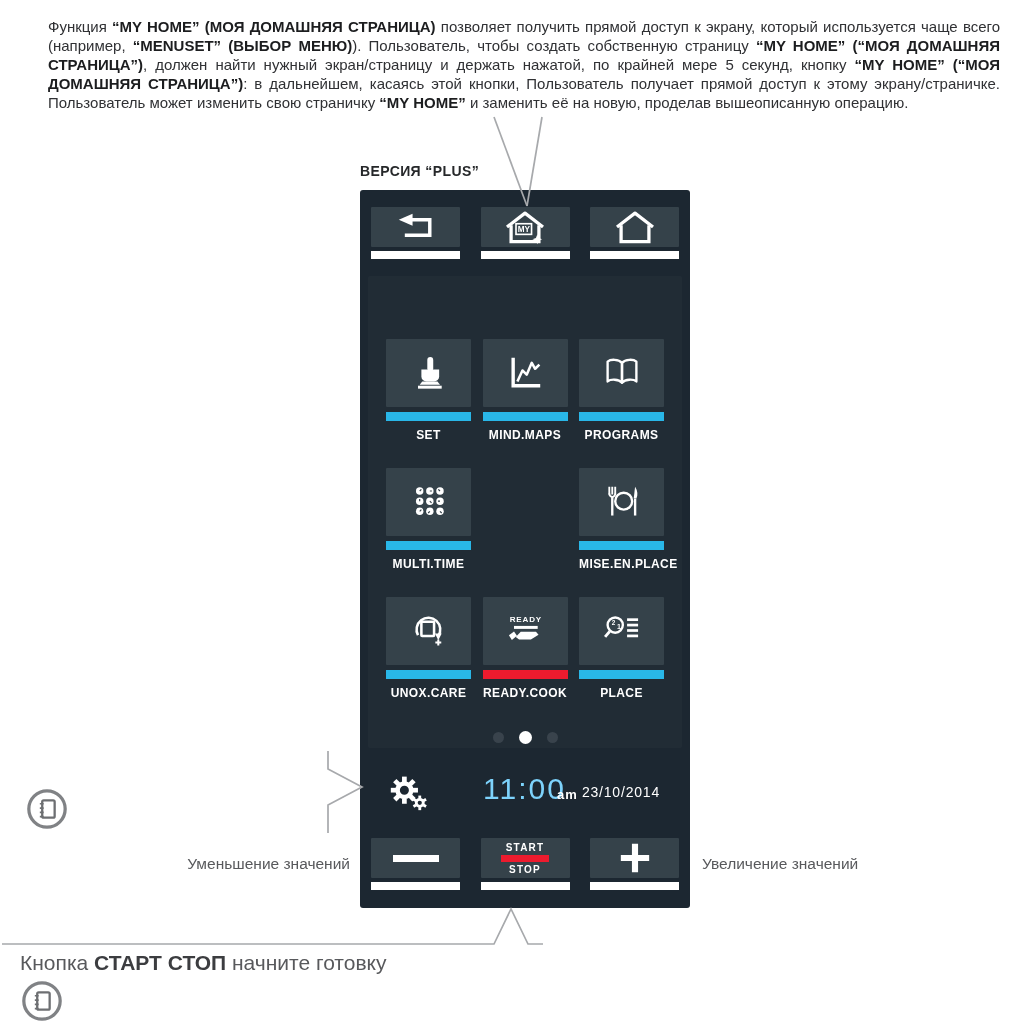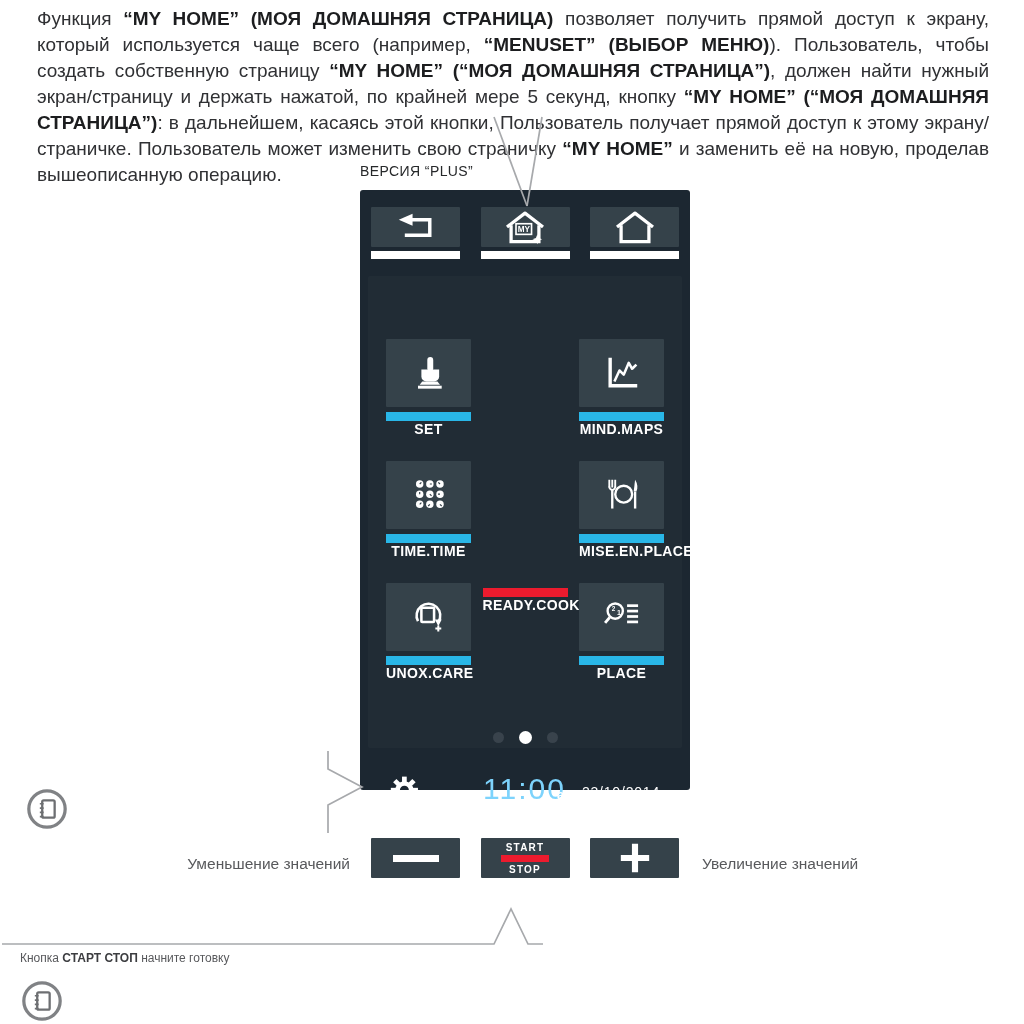--- a/index.html
+++ b/index.html
@@ -5,54 +5,54 @@
   :root{
     --panel:#1c2731; --tile:#35424a; --cyan:#29b7e8; --red:#ec1b2e;
     --ann:#58595c; --line:#a7a9ac; --ink:#303134;
   }
   *{box-sizing:border-box}
   html,body{margin:0;padding:0;background:#fff}
   body{font-family:"Liberation Sans",sans-serif}
   .page{position:relative;width:1024px;height:1024px;background:#ffffff;overflow:hidden}
 
   
-  .intro{position:absolute;left:37px;top:6px;width:952px;margin:0;
-         font-size:19px;line-height:26px;color:var(--ink);text-align:justify}
+  .intro{position:absolute;left:37px;top:6px;width:952px;margin:11px;
+         font-size:15px;line-height:19px;color:var(--ink);text-align:justify}
   .intro b{color:#1c1d1f}
 
   
   .overlay{position:absolute;left:0;top:0;pointer-events:none}
   .overlay polyline{fill:none;stroke:var(--line);stroke-width:1.7px}
 
-  .version-label{position:absolute;left:360px;top:163px;font-size:14px;font-weight:normal;
+  .version-label{position:absolute;left:360px;top:163px;font-size:14px;font-weight:bold;
                  color:#26282a;letter-spacing:.4px}
 
   
-  .panel{position:absolute;left:360px;top:190px;width:330px;height:600px;
+  .panel{position:absolute;left:360px;top:190px;width:330px;height:718px;
          background:var(--panel);border-radius:3px}
   .screen-glow{position:absolute;left:8px;top:86px;width:314px;height:472px;
                background:rgba(255,255,255,.025);border-radius:2px}
 
   .nav-row{position:absolute;left:11px;width:308px;display:flex;justify-content:space-between}
   .nav-row.top{top:17px}
   .nav-row.bottom{top:648px}
   .btn{width:89px;cursor:pointer}
   .btn .face{height:40px;background:var(--tile);display:flex;flex-direction:column;
              align-items:center;justify-content:center;border-radius:1px}
   .btn .underbar{height:8px;margin-top:4px;background:#fff}
 
   .grid{position:absolute;left:26px;top:149px;width:278px}
   .grid-row{display:flex;justify-content:space-between;margin-bottom:28px}
   .tile{width:85px;cursor:pointer}
   .tile-face{height:68px;background:var(--tile);display:flex;align-items:center;
              justify-content:center;border-radius:1px}
   .tile-bar{height:9px;margin-top:5px;background:var(--cyan)}
   .tile-bar.red{background:var(--red)}
-  .tile-label{height:12px;text-align:center;color:#fff;
-              font-size:14px;font-weight:bold;letter-spacing:.4px;white-space:nowrap}
+  .tile-label{margin-top:7px;height:12px;text-align:center;color:#fff;
+              font-size:12px;font-weight:bold;letter-spacing:.4px;white-space:nowrap}
 
   .dots{position:absolute;left:0;right:0;top:541px;display:flex;justify-content:center;
         align-items:center;gap:15px}
   .dot{width:11px;height:11px;border-radius:50%;background:#39434c;cursor:pointer}
   .dot.active{width:13px;height:13px;background:#fff}
 
   .status{position:absolute;left:27px;right:30px;top:580px;height:44px}
   .gear{position:absolute;left:0;top:3px;cursor:pointer}
   .time{position:absolute;left:96px;top:2px;font-size:30px;color:#7dd3fc;letter-spacing:2px;font-weight:normal}
   .meridiem{position:absolute;left:170px;top:17px;font-size:13px;font-weight:bold;color:#fff;letter-spacing:1px}
@@ -63,21 +63,21 @@
   .ss-bar{width:48px;height:7px;background:var(--red);margin:2px 0}
 
   
   .ann{position:absolute;color:var(--ann);font-size:15.5px;line-height:19px;white-space:pre-line}
   .ann.right{text-align:right}
   .ann-back{right:674px;top:218px}
   .ann-home{left:702px;top:229px}
   .ann-params{left:25px;top:740px}
   .ann-decrease{right:674px;top:854px}
   .ann-increase{left:702px;top:854px}
-  .bottom-note{position:absolute;left:20px;top:951px;color:var(--ann);font-size:12px}
+  .bottom-note{position:absolute;left:20px;top:951px;color:var(--ann);font-size:21px}
   .bottom-note b{color:#3c3d40}
   .manual-icon{position:absolute}
   .manual-icon.params{left:25px;top:787px}
   .manual-icon.start{left:20px;top:979px}
 </style>
 </head>
 <body>
 
 <div class="page">
 
@@ -137,20 +137,30 @@
         </div>
         <div class="tile">
           <div class="tile-face">
             <svg width="44" height="44" viewBox="0 0 52 52">
               <path d="M12 8 V41 H44" fill="none" stroke="#fff" stroke-width="4"></path>
               <polyline points="17,36 23,23 28,28 34,14 38,21 43,16" fill="none" stroke="#fff" stroke-width="3" stroke-linejoin="round"></polyline>
             </svg>
           </div>
           <div class="tile-bar"></div>
           <div class="tile-label">MIND.MAPS</div>
+        </div>
+        <div class="tile">
+          <div class="tile-face">
+            <svg width="46" height="44" viewBox="0 0 52 52">
+              <path d="M26 14 C22 9.5 12.5 9.5 9 12.5 V36 C12.5 33 22 33 26 37.5 Z" fill="none" stroke="#fff" stroke-width="2.8" stroke-linejoin="round"></path>
+              <path d="M26 14 C30 9.5 39.5 9.5 43 12.5 V36 C39.5 33 30 33 26 37.5 Z" fill="none" stroke="#fff" stroke-width="2.8" stroke-linejoin="round"></path>
+            </svg>
+          </div>
+          <div class="tile-bar"></div>
+          <div class="tile-label">PROGRAMS</div>
         </div>
       </div>
 
       <div class="grid-row">
         <div class="tile">
           <div class="tile-face">
             <svg width="44" height="44" viewBox="0 0 52 52">
               <g fill="#fff">
                 <circle cx="15" cy="13" r="4.4"></circle>
                   <circle cx="27" cy="13" r="4.4"></circle>
@@ -161,21 +171,21 @@
                 <circle cx="15" cy="37" r="4.4"></circle>
                   <circle cx="27" cy="37" r="4.4"></circle>
                   <circle cx="39" cy="37" r="4.4"></circle>
               </g>
               <g stroke="#35424a" stroke-width="1.4" fill="none">
                 <path d="M15 13 l2 -2 M27 13 l2.4 0 M39 13 l-2 -2 M15 25 l0 -2.6 M27 25 l2 2 M39 25 l-2.4 0 M15 37 l2 -2 M27 37 l-2 2 M39 37 l2 2"></path>
               </g>
             </svg>
           </div>
           <div class="tile-bar"></div>
-          <div class="tile-label">TIME.TIME</div>
+          <div class="tile-label">MULTI.TIME</div>
         </div>
         <div class="tile">
           <div class="tile-face">
             <svg width="46" height="44" viewBox="0 0 52 52">
               <path d="M11 8 v9 M14.5 8 v9 M18 8 v9" stroke="#fff" stroke-width="2.2" fill="none"></path>
               <path d="M11 16 a3.5 4 0 0 0 7 0" stroke="#fff" stroke-width="2.2" fill="none"></path>
               <path d="M14.5 19 V42" stroke="#fff" stroke-width="2.8" fill="none"></path>
               <circle cx="28" cy="25" r="10" fill="none" stroke="#fff" stroke-width="2.8"></circle>
               <path d="M41.5 8 c3 4.5 3.5 9.5 1.5 14 h-3.2 z" fill="#fff"></path>
               <path d="M41.5 22 V42" stroke="#fff" stroke-width="2.8" fill="none"></path>
@@ -193,20 +203,28 @@
               <rect x="17" y="15" width="15" height="17" rx="1" fill="none" stroke="#fff" stroke-width="3"></rect>
               <path d="M13 31 A14 14 0 1 1 37 32" fill="none" stroke="#fff" stroke-width="3"></path>
               <polygon points="33,29 41,29 37,37" fill="#fff"></polygon>
               <path d="M37 36 v7 M33.5 39.5 h7" stroke="#fff" stroke-width="2.4" fill="none"></path>
             </svg>
           </div>
           <div class="tile-bar"></div>
           <div class="tile-label">UNOX.CARE</div>
         </div>
         <div class="tile">
+          <div class="tile-face">
+            <svg width="48" height="44" viewBox="0 0 52 52">
+              <text x="27" y="15" font-size="9.5" font-weight="bold" fill="#fff" text-anchor="middle" letter-spacing="1" font-family="Liberation Sans, sans-serif">READY</text>
+              <rect x="13" y="20" width="28" height="3.5" fill="#fff"></rect>
+              <polygon points="15,33 21,27 39,27 42,30.5 33,36 19,36" fill="#fff"></polygon>
+              <polygon points="7,31 13,26.5 16.5,31.5 10.5,36.5" fill="#fff"></polygon>
+            </svg>
+          </div>
           <div class="tile-bar red"></div>
           <div class="tile-label">READY.COOK</div>
         </div>
         <div class="tile">
           <div class="tile-face">
             <svg width="46" height="44" viewBox="0 0 52 52">
               <circle cx="18" cy="19" r="9" fill="none" stroke="#fff" stroke-width="2.8"></circle>
               <path d="M11.5 26.5 L6 33" stroke="#fff" stroke-width="3.4" fill="none"></path>
               <text x="14" y="18.5" font-size="7.5" font-weight="bold" fill="#fff" font-family="Liberation Sans, sans-serif">2</text>
               <text x="20" y="24" font-size="8.5" font-weight="bold" fill="#fff" font-family="Liberation Sans, sans-serif">1</text>

